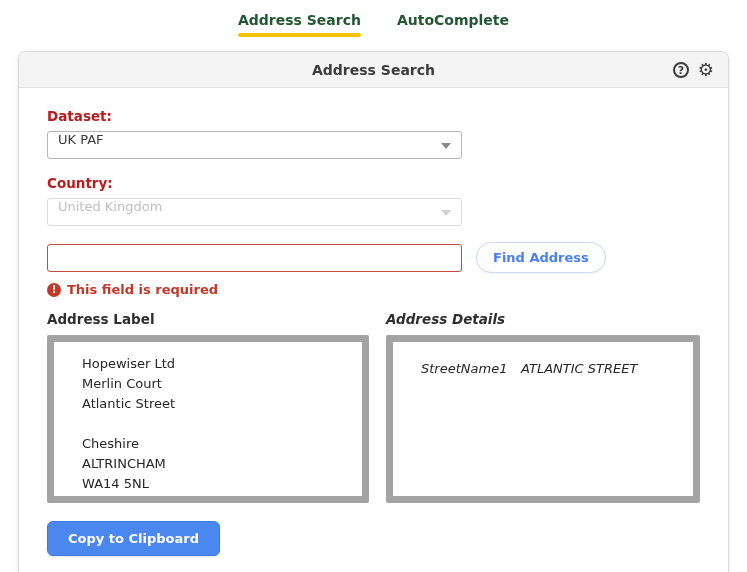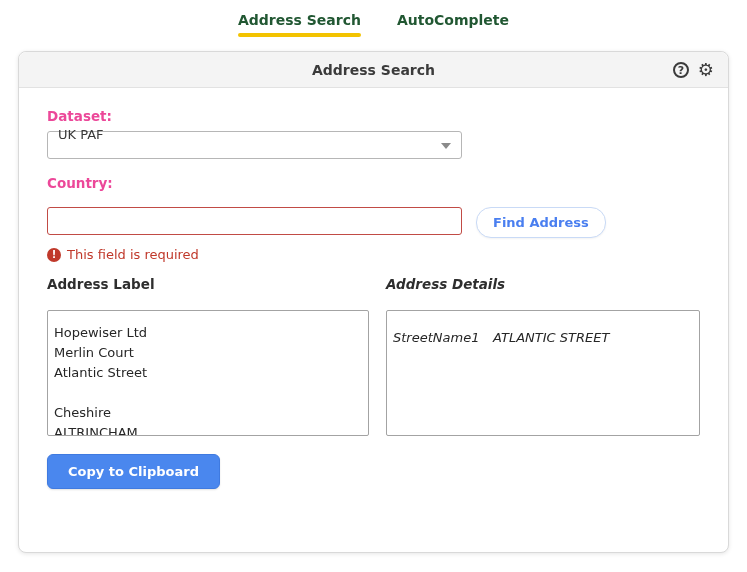--- a/index.html
+++ b/index.html
@@ -82,56 +82,56 @@
     color: #3b3b3b;
     cursor: pointer;
     line-height: 1;
   }
 
   .card-body { padding: 20px 28px 24px 28px; }
 
   .field-label {
     font-size: 13.5px;
     font-weight: bold;
-    color: #ec4899;
+    color: #b91c1c;
     margin-bottom: 7px;
   }
   .field-group { margin-bottom: 16px; }
 
   .select {
     position: relative;
     width: 415px;
     height: 28px;
     border: 1px solid #b6b6b6;
     border-radius: 3px;
     background: #ffffff;
     display: flex;
-    align-items: flex-end;
-    padding: 0 26px 16px 10px;
+    align-items: flex-start;
+    padding: 0 26px 0 10px;
     font-size: 13px;
     color: #3a3a3a;
     cursor: pointer;
   }
   .select.disabled {
     border-color: #dcdcdc;
     color: #bfbfbf;
     cursor: default;
   }
   .select .arrow {
     position: absolute;
     right: 10px;
     top: 11px;
     width: 0; height: 0;
     border-left: 5px solid transparent;
     border-right: 5px solid transparent;
     border-top: 6px solid #8a8a8a;
   }
   .select.disabled .arrow { border-top-color: #cfcfcf; }
 
-  .search-row { display: flex; align-items: flex-start; }
+  .search-row { display: flex; align-items: center; }
   .search-input {
     width: 415px;
     height: 28px;
     border: 1px solid #c14b45;
     border-radius: 3px;
     padding: 0 10px;
     font-size: 13px;
     color: #333;
     outline: none;
     font-family: "DejaVu Sans", "Liberation Sans", sans-serif;
@@ -162,36 +162,36 @@
     background: #c0392b;
     color: #ffffff;
     border-radius: 50%;
     font-size: 10px;
     font-weight: bold;
     display: flex;
     align-items: center;
     justify-content: center;
     flex: 0 0 auto;
   }
-  .error-text { font-size: 13px; color: #c0392b; }
+  .error-text { font-size: 13px; color: #c0392b; font-weight: bold; }
 
   .columns { display: flex; gap: 17px; margin-top: 6px; }
   .col-left { width: 322px; }
   .col-right { flex: 1; font-style: italic; }
   .box-heading {
     font-size: 13.5px;
     font-weight: bold;
     color: #2e2e2e;
-    margin-bottom: 18px;
+    margin-bottom: 8px;
   }
   .addr-box {
-    border: 1px solid #a3a3a3;
+    border: 7px solid #a3a3a3;
     border-radius: 2px;
-    height: 126px;
-    padding: 12px 6px;
+    height: 168px;
+    padding: 12px 28px;
     font-size: 13px;
     color: #262626;
     overflow: hidden;
   }
   .addr-line { min-height: 20px; line-height: 20px; }
 
   .details-row { display: flex; padding: 7px 0; }
   .details-field { width: 100px; flex: 0 0 auto; color: #262626; font-size: 13px; }
   .details-value { color: #262626; font-size: 13px; }
 
@@ -237,20 +237,24 @@
     <div class="field-group">
       <div class="field-label">Dataset:</div>
       <div class="select">
         <span>UK PAF</span>
         <span class="arrow"></span>
       </div>
     </div>
 
     <div class="field-group">
       <div class="field-label">Country:</div>
+      <div class="select disabled">
+        <span>United Kingdom</span>
+        <span class="arrow"></span>
+      </div>
     </div>
 
     <div>
       <div class="search-row">
         <input class="search-input" type="text" value="" style="">
         <button class="find-btn">Find Address</button>
       </div>
       <div class="error-row">
         <span class="error-icon">!</span>
         <span class="error-text">This field is required</span>

